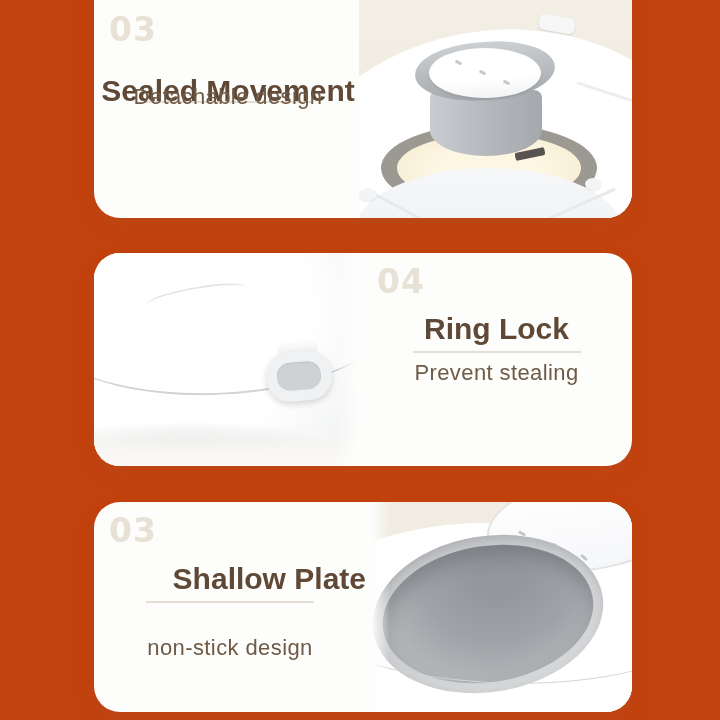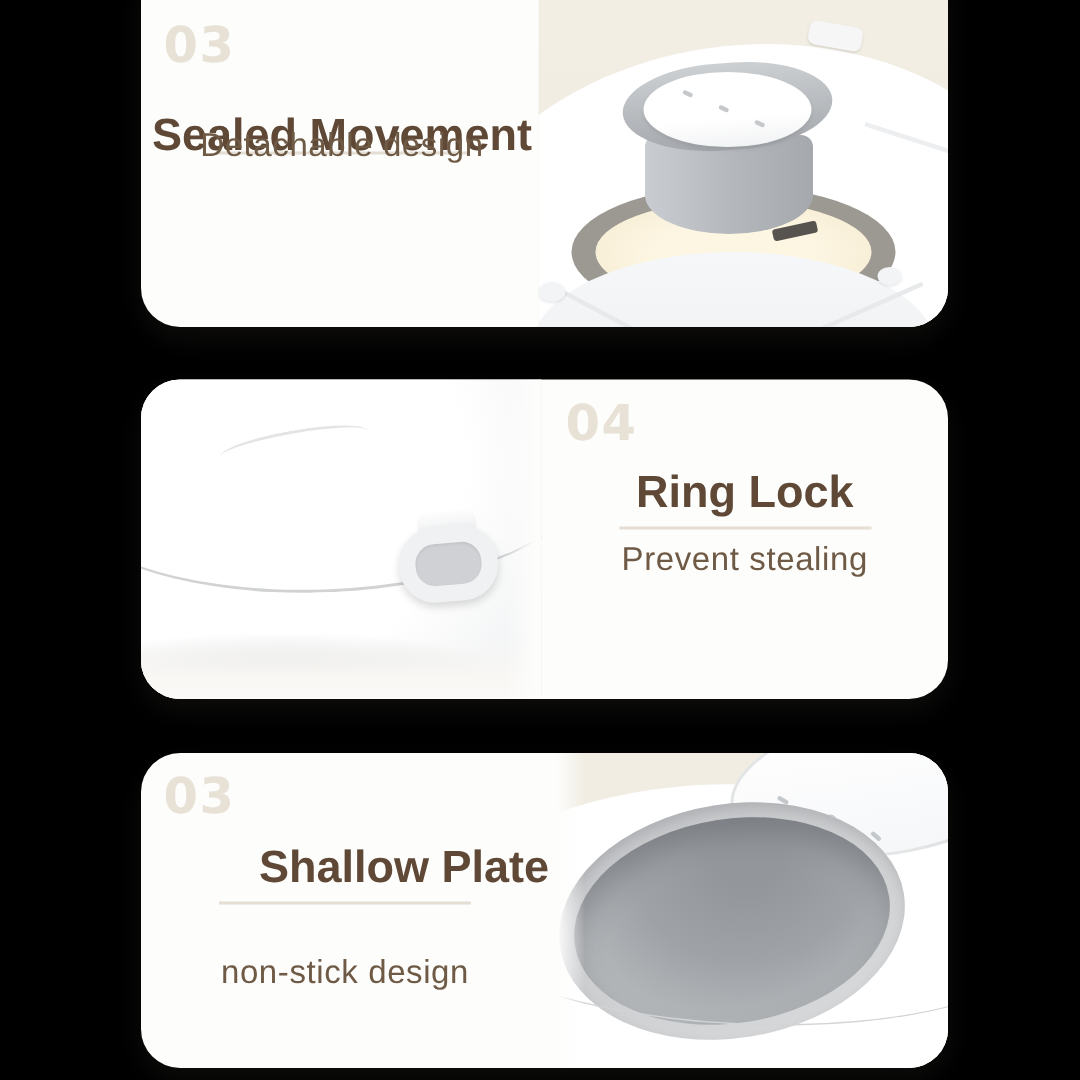--- a/index.html
+++ b/index.html
@@ -1,16 +1,16 @@
 <!DOCTYPE html>
 <html><head>
 <meta charset="utf-8">
 <style>
   html,body{margin:0;padding:0;background:#ddd8d0;}
-  .stage{position:relative;width:720px;height:720px;background:#000000;overflow:hidden;
+  .stage{position:relative;width:720px;height:720px;background:#c2410c;overflow:hidden;
          font-family:"Liberation Sans",sans-serif;}
   .card{position:absolute;left:94px;width:538px;background:#fdfdfc;border-radius:26px;
         overflow:hidden;box-shadow:0 8px 18px rgba(140,130,115,0.10);}
   .card1{top:-28px;height:246px;}
   .card2{top:253px;height:213px;}
   .card3{top:502px;height:210px;}
 
   .text-col{position:absolute;top:0;height:100%;}
   .card1 .text-col{left:0;width:268px;}
   .card2 .text-col{left:267px;width:271px;}

